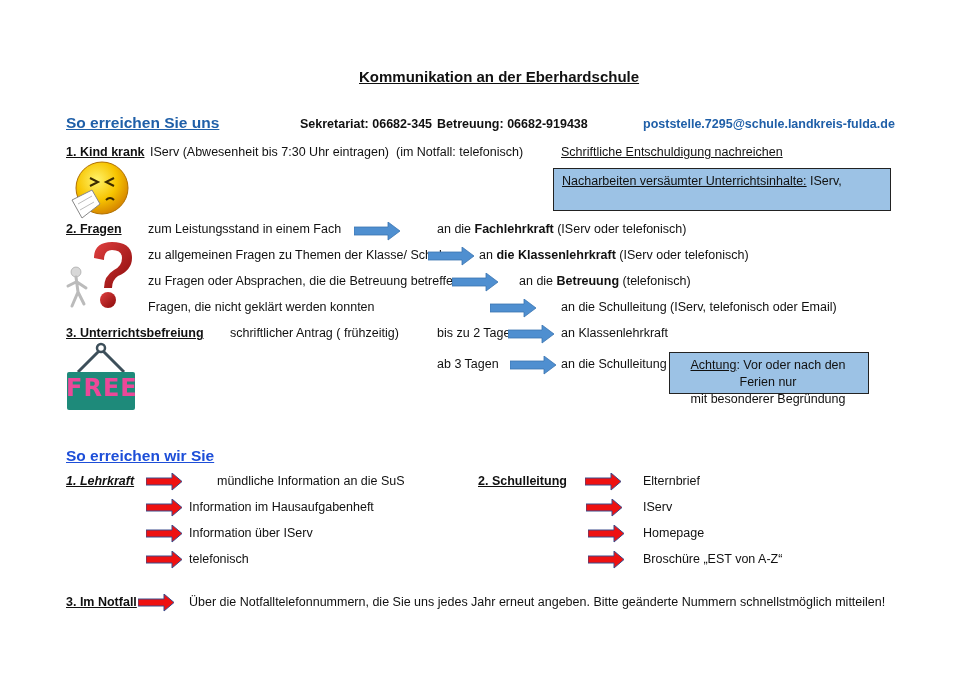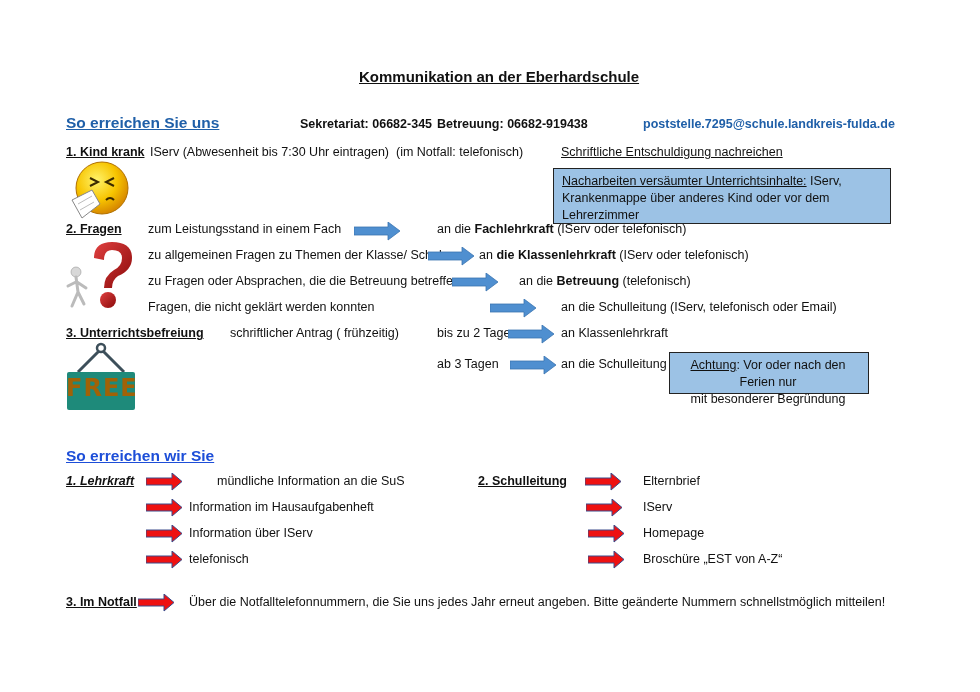--- a/index.html
+++ b/index.html
@@ -53,23 +53,22 @@
       </defs>
     <circle cx="36" cy="28" r="26" fill="url(#yg)" stroke="#b07000" stroke-width="1"></circle>
     <path d="M24 18 L32 22 L24 26" stroke="#3a2a00" stroke-width="2" fill="none"></path>
     <path d="M48 18 L40 22 L48 26" stroke="#3a2a00" stroke-width="2" fill="none"></path>
     <path d="M40 40 q4 -4 8 0" stroke="#3a2a00" stroke-width="2" fill="none"></path>
     <path d="M6 40 L26 30 L34 44 L16 58 Z" fill="#ffffff" stroke="#888" stroke-width="1"></path>
     <path d="M12 44 L26 36 M14 50 L28 42" stroke="#aaa" stroke-width="0.8"></path>
   </svg>
 </div>
 
-<div class="box" style="left:553px;top:168px;width:338px;height:56px;">
+<div class="box" style="left:553px;top:168px;width:338px;height:43px;">
   <span class="u">Nacharbeiten versäumter Unterrichtsinhalte:</span><span> IServ,</span><br>
-  <span>Krankenmappe über anderes Kind oder vor dem Lehrerzimmer</span>
 </div>
 
 <div class="abs lbl" style="left:66px;top:222px;">2. Fragen</div>
 
 <div style="position:absolute;left:64px;top:240px;width:76px;height:72px;">
   <svg width="76" height="72" viewBox="0 0 76 72">
     <defs>
         <linearGradient id="rg" x1="0" y1="0" x2="1" y2="1">
           <stop offset="0" stop-color="#e04040"></stop>
           <stop offset="1" stop-color="#8a0a0a"></stop>
@@ -124,21 +123,21 @@
   <span class="u">Achtung</span><span>: Vor oder nach den Ferien nur</span><br>
   <span>mit besonderer Begründung</span>
 </div>
 
 <div style="position:absolute;left:66px;top:340px;width:70px;height:72px;">
   <svg width="70" height="72" viewBox="0 0 70 72">
     <circle cx="35" cy="8" r="4" fill="none" stroke="#3d4f5a" stroke-width="2.5"></circle>
     <path d="M33 11 L12 32 M37 11 L58 32" stroke="#3d4f5a" stroke-width="3" fill="none"></path>
     <rect x="1" y="32" width="68" height="38" rx="2" fill="#1e8a7a"></rect>
   </svg>
-  <div style="position:absolute;left:0;top:34px;width:70px;text-align:center;color:#a16207;font-weight:bold;font-size:24px;font-family:'DejaVu Sans', sans-serif;letter-spacing:1px;">FREE</div>
+  <div style="position:absolute;left:0;top:34px;width:70px;text-align:center;color:#ec4899;font-weight:bold;font-size:24px;font-family:'DejaVu Sans', sans-serif;letter-spacing:1px;">FREE</div>
 </div>
 
 <div class="abs h-red" style="left:66px;top:447px;">So erreichen wir Sie</div>
 
 <div class="abs lbl" style="left:66px;top:474px;font-style:italic;">1. Lehrkraft</div>
 <svg class="arrow-red" style="left:146px;top:473px;" width="38" height="18">
     <use href="#rarrow"></use>
   </svg>
 <div class="abs" style="left:189px;top:474px;padding-left:28px;">mündliche Information an die SuS</div>
 <svg class="arrow-red" style="left:146px;top:499px;" width="38" height="18">

